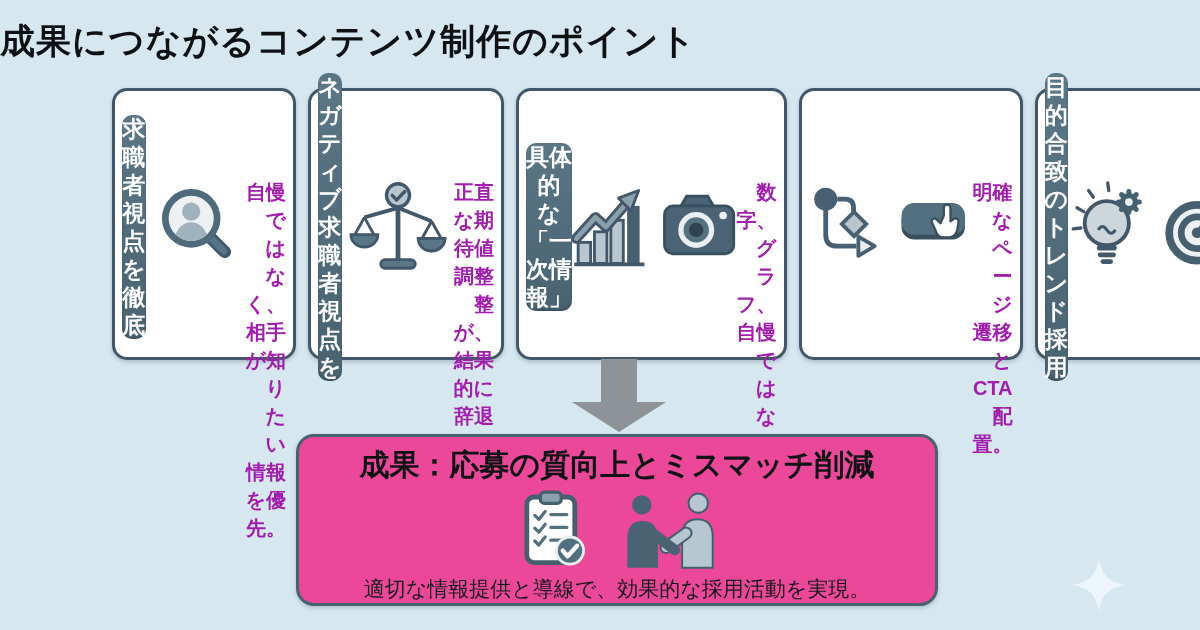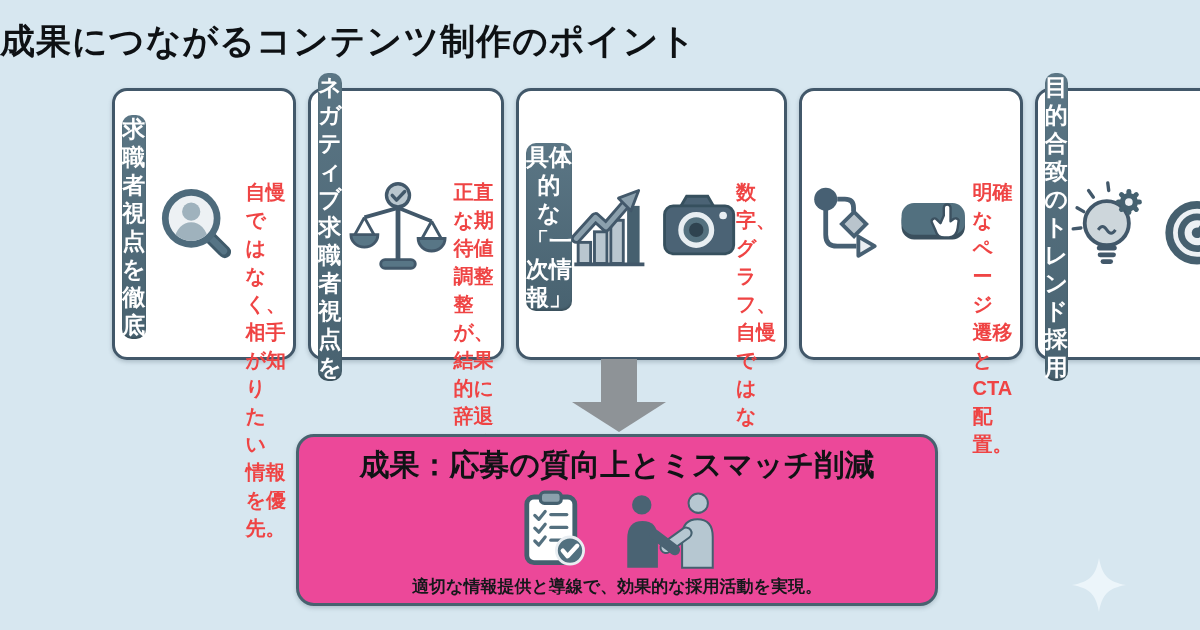--- a/index.html
+++ b/index.html
@@ -13,35 +13,35 @@
   .card { flex:1; background:#ffffff; border:3px solid #42586a; border-radius:15px;
     box-shadow:0 2px 4px rgba(56,78,92,.28); display:flex; flex-direction:row;
     align-items:center; padding:6px 7px 0; }
   .card-badge { width:100%; min-height:64px; background:linear-gradient(180deg,#5b7685,#486270);
     border-radius:10px; display:flex; align-items:center; justify-content:center;
     box-shadow:inset 0 -2px 2px rgba(0,0,0,.18); }
   .card-badge span { color:#ffffff; font-weight:bold; font-size:23px; line-height:1.22;
     text-align:center; white-space:pre-line; }
   .card-icon { flex:1; display:flex; align-items:center; justify-content:center; }
   .card-body { height:102px; display:flex; align-items:flex-start; justify-content:center;
-    padding-top:2px; font-size:20px; font-weight:bold; line-height:1.4; text-align:left;
-    white-space:pre-line; color:#ef4444; }
+    padding-top:2px; font-size:20px; font-weight:bold; line-height:1.4; text-align:right;
+    white-space:pre-line; color:#a21caf; }
 
   .arrow-shaft { position:absolute; left:601px; top:359px; width:36px; height:44px; background:#8e9397; }
   .arrow-head  { position:absolute; left:572px; top:402px; width:0; height:0;
     border-left:47px solid transparent; border-right:47px solid transparent;
     border-top:30px solid #8e9397; }
 
   .result { position:absolute; left:296px; top:434px; width:642px; height:172px;
     background:#ec4899; border:3px solid #48626f; border-radius:18px;
     box-shadow:0 2px 4px rgba(56,78,92,.25);
     display:flex; flex-direction:column; align-items:center; padding-top:8px; }
   .result-title { font-size:30px; font-weight:bold; color:#101315; }
   .result-icons { display:flex; align-items:center; gap:26px; height:88px; margin-top:1px; }
-  .result-body  { font-size:17px; font-weight:bold; color:#15181b; }
+  .result-body  { font-size:21px; font-weight:normal; color:#15181b; }
 
   .sparkle { position:absolute; left:1072px; top:558px; }
 </style>
 </head>
 <body>
 
 <h1 class="main-title">成果につながるコンテンツ制作のポイント</h1>
 
 <div class="cards">
 

